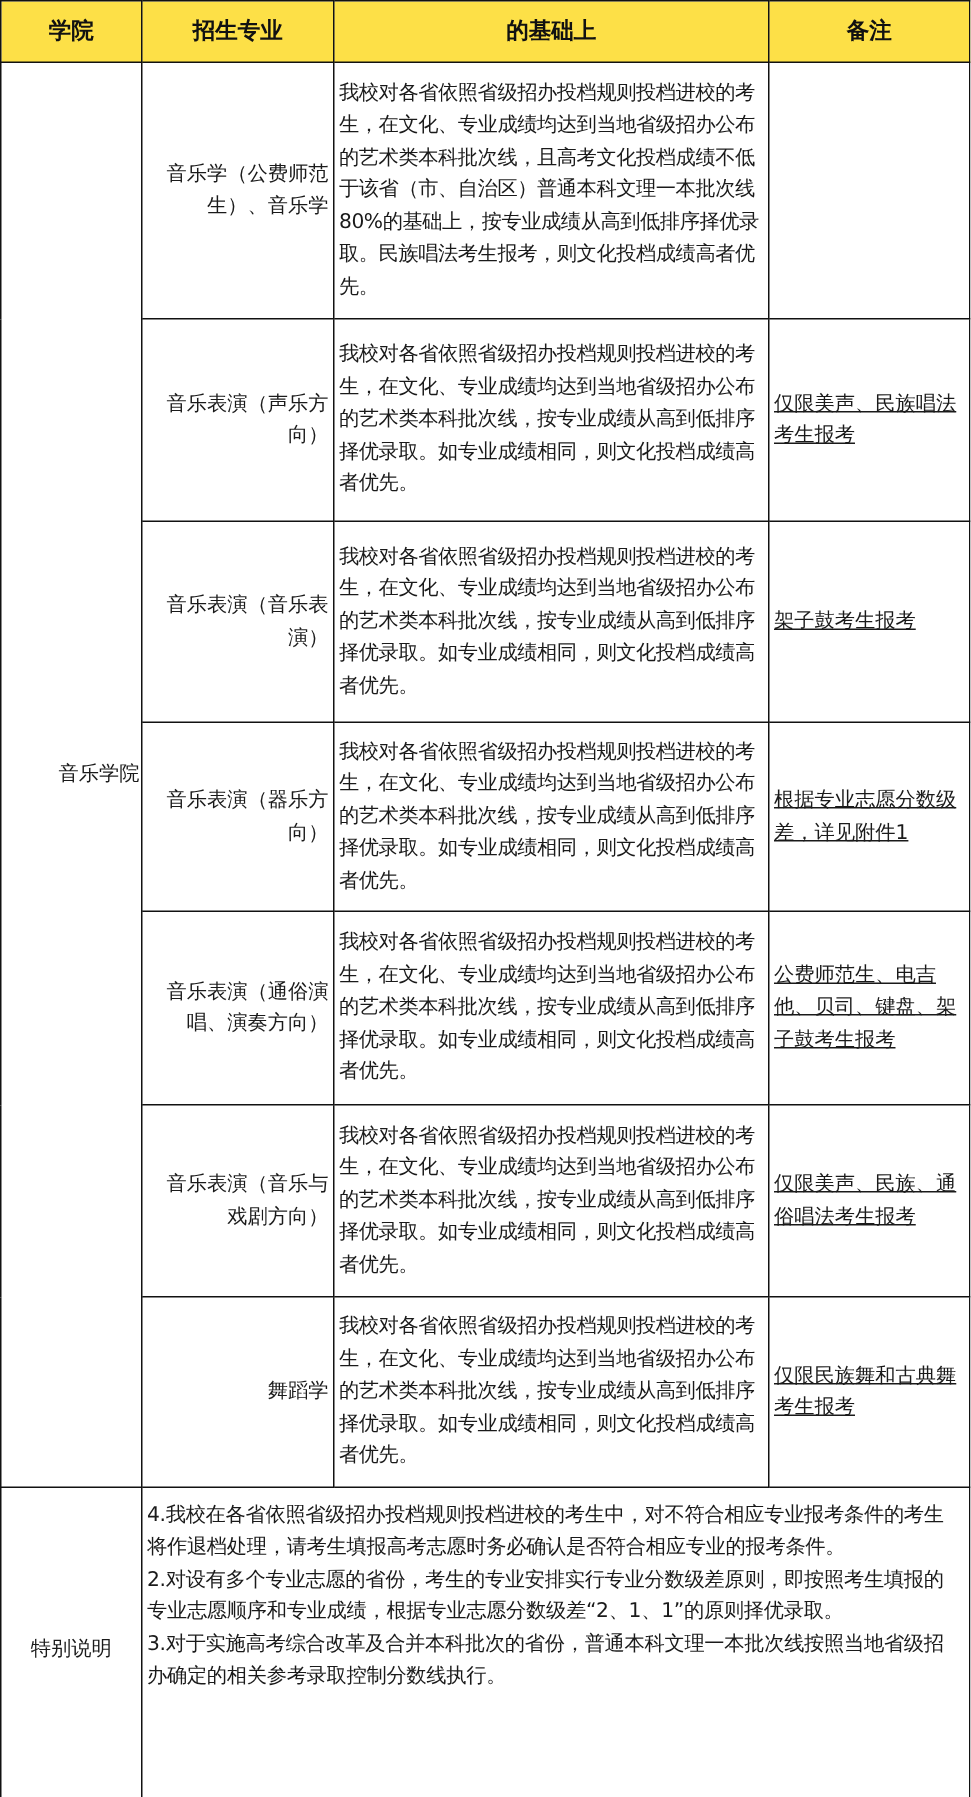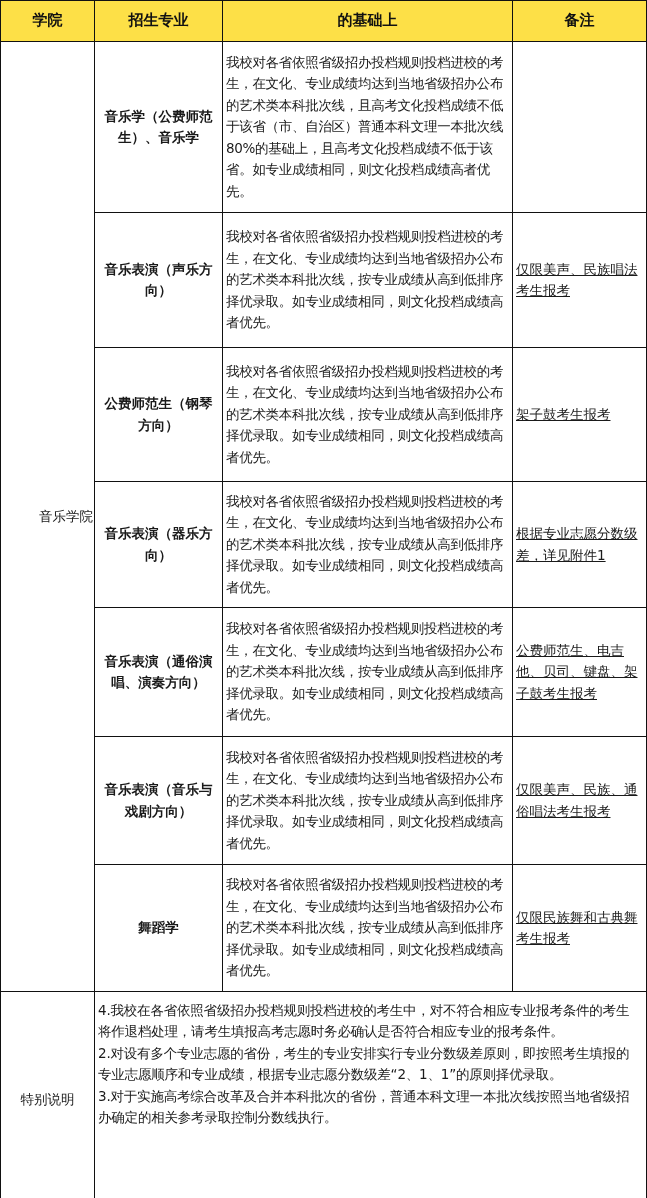--- a/index.html
+++ b/index.html
@@ -1,21 +1,21 @@
 <!DOCTYPE html>
 <html><head>
   <meta charset="utf-8">
   <style>
     html, body { margin: 0; padding: 0; background: #ffffff; }
     body { width: 647px; height: 1198px; overflow: hidden; font-family: "DejaVu Sans", "Liberation Sans", sans-serif; color: #1a1a1a; }
     table.rules { border-collapse: collapse; table-layout: fixed; width: 646px; margin: 0; }
     table.rules td, table.rules th { border: 1.5px solid #111; font-size: 13.5px; line-height: 21.4px; }
     table.rules th { background: #fde047; height: 38px; font-weight: bold; font-size: 15px; text-align: center; color: #111; }
     td.college { text-align: right; vertical-align: middle; }
-    td.major { text-align: center; vertical-align: middle; padding: 0 3px; font-weight: bold; }
+    td.major { text-align: right; vertical-align: middle; padding: 0 3px; }
     td.rule { text-align: left; vertical-align: middle; padding: 0 3px 0 3px; letter-spacing: -0.3px; }
     td.note { text-align: left; vertical-align: middle; padding: 0 3px; text-decoration: underline; }
     td.special-label { text-align: center; vertical-align: middle; }
     td.special-body { text-align: left; vertical-align: top; padding: 8px 4px 8px 3px; line-height: 21.4px; letter-spacing: -0.2px; }
     td.special-body p { margin: 0; }
     tr.r1 td { height: 170px; }
     tr.r2 td { height: 134px; }
     tr.r3 td { height: 133px; }
     tr.r4 td { height: 125px; }
     tr.r5 td { height: 128px; }
@@ -36,30 +36,30 @@
   <tbody>
       <tr>
     <th>学院</th>
     <th>招生专业</th>
     <th>的基础上</th>
     <th>备注</th>
   </tr>
   <tr class="r1">
     <td class="college" rowspan="7">音乐学院</td>
     <td class="major">音乐学（公费师范生）、音乐学</td>
-    <td class="rule">我校对各省依照省级招办投档规则投档进校的考生，在文化、专业成绩均达到当地省级招办公布的艺术类本科批次线，且高考文化投档成绩不低于该省（市、自治区）普通本科文理一本批次线80%的基础上，且高考文化投档成绩不低于该省。如专业成绩相同，则文化投档成绩高者优先。</td>
+    <td class="rule">我校对各省依照省级招办投档规则投档进校的考生，在文化、专业成绩均达到当地省级招办公布的艺术类本科批次线，且高考文化投档成绩不低于该省（市、自治区）普通本科文理一本批次线80%的基础上，按专业成绩从高到低排序择优录取。民族唱法考生报考，则文化投档成绩高者优先。</td>
     <td class="note"></td>
   </tr>
   <tr class="r2">
     <td class="major">音乐表演（声乐方向）</td>
     <td class="rule">我校对各省依照省级招办投档规则投档进校的考生，在文化、专业成绩均达到当地省级招办公布的艺术类本科批次线，按专业成绩从高到低排序择优录取。如专业成绩相同，则文化投档成绩高者优先。</td>
     <td class="note">仅限美声、民族唱法考生报考</td>
   </tr>
   <tr class="r3">
-    <td class="major">公费师范生（钢琴方向）</td>
+    <td class="major">音乐表演（音乐表演）</td>
     <td class="rule">我校对各省依照省级招办投档规则投档进校的考生，在文化、专业成绩均达到当地省级招办公布的艺术类本科批次线，按专业成绩从高到低排序择优录取。如专业成绩相同，则文化投档成绩高者优先。</td>
     <td class="note">架子鼓考生报考</td>
   </tr>
   <tr class="r4">
     <td class="major">音乐表演（器乐方向）</td>
     <td class="rule">我校对各省依照省级招办投档规则投档进校的考生，在文化、专业成绩均达到当地省级招办公布的艺术类本科批次线，按专业成绩从高到低排序择优录取。如专业成绩相同，则文化投档成绩高者优先。</td>
     <td class="note">根据专业志愿分数级差，详见附件1</td>
   </tr>
   <tr class="r5">
     <td class="major">音乐表演（通俗演唱、演奏方向）</td>

